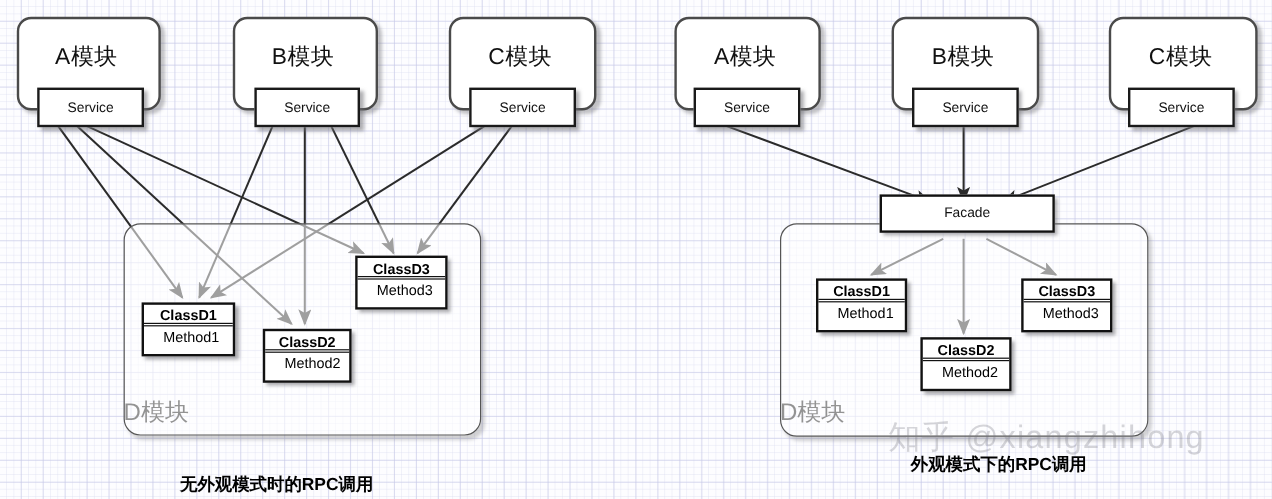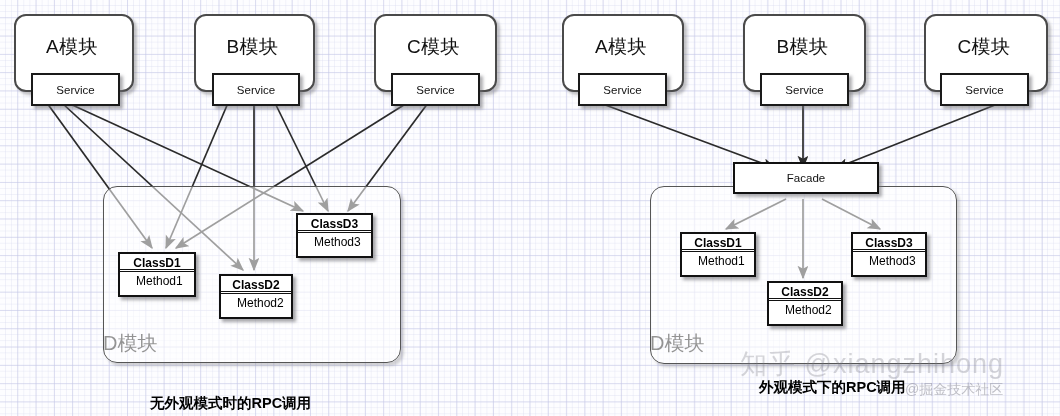--- a/index.html
+++ b/index.html
@@ -197,15 +197,14 @@
   </div>
 
   <div class="classbox" style="left:851px;top:232px;width:72px;height:41px;">
     <div class="cls-name">ClassD3</div>
     <div class="cls-method">Method3</div>
   </div>
 
   <div class="caption" style="left:735px;top:378px;margin-left:24px;">外观模式下的RPC调用</div>
 
   <div class="wm-main" style="left:740px;top:346px;">知乎 @xiangzhihong</div>
-  <div class="wm-sub" style="left:905px;top:381px;">@掘金技术社区</div>
 
 </div>
 
 </body></html>

